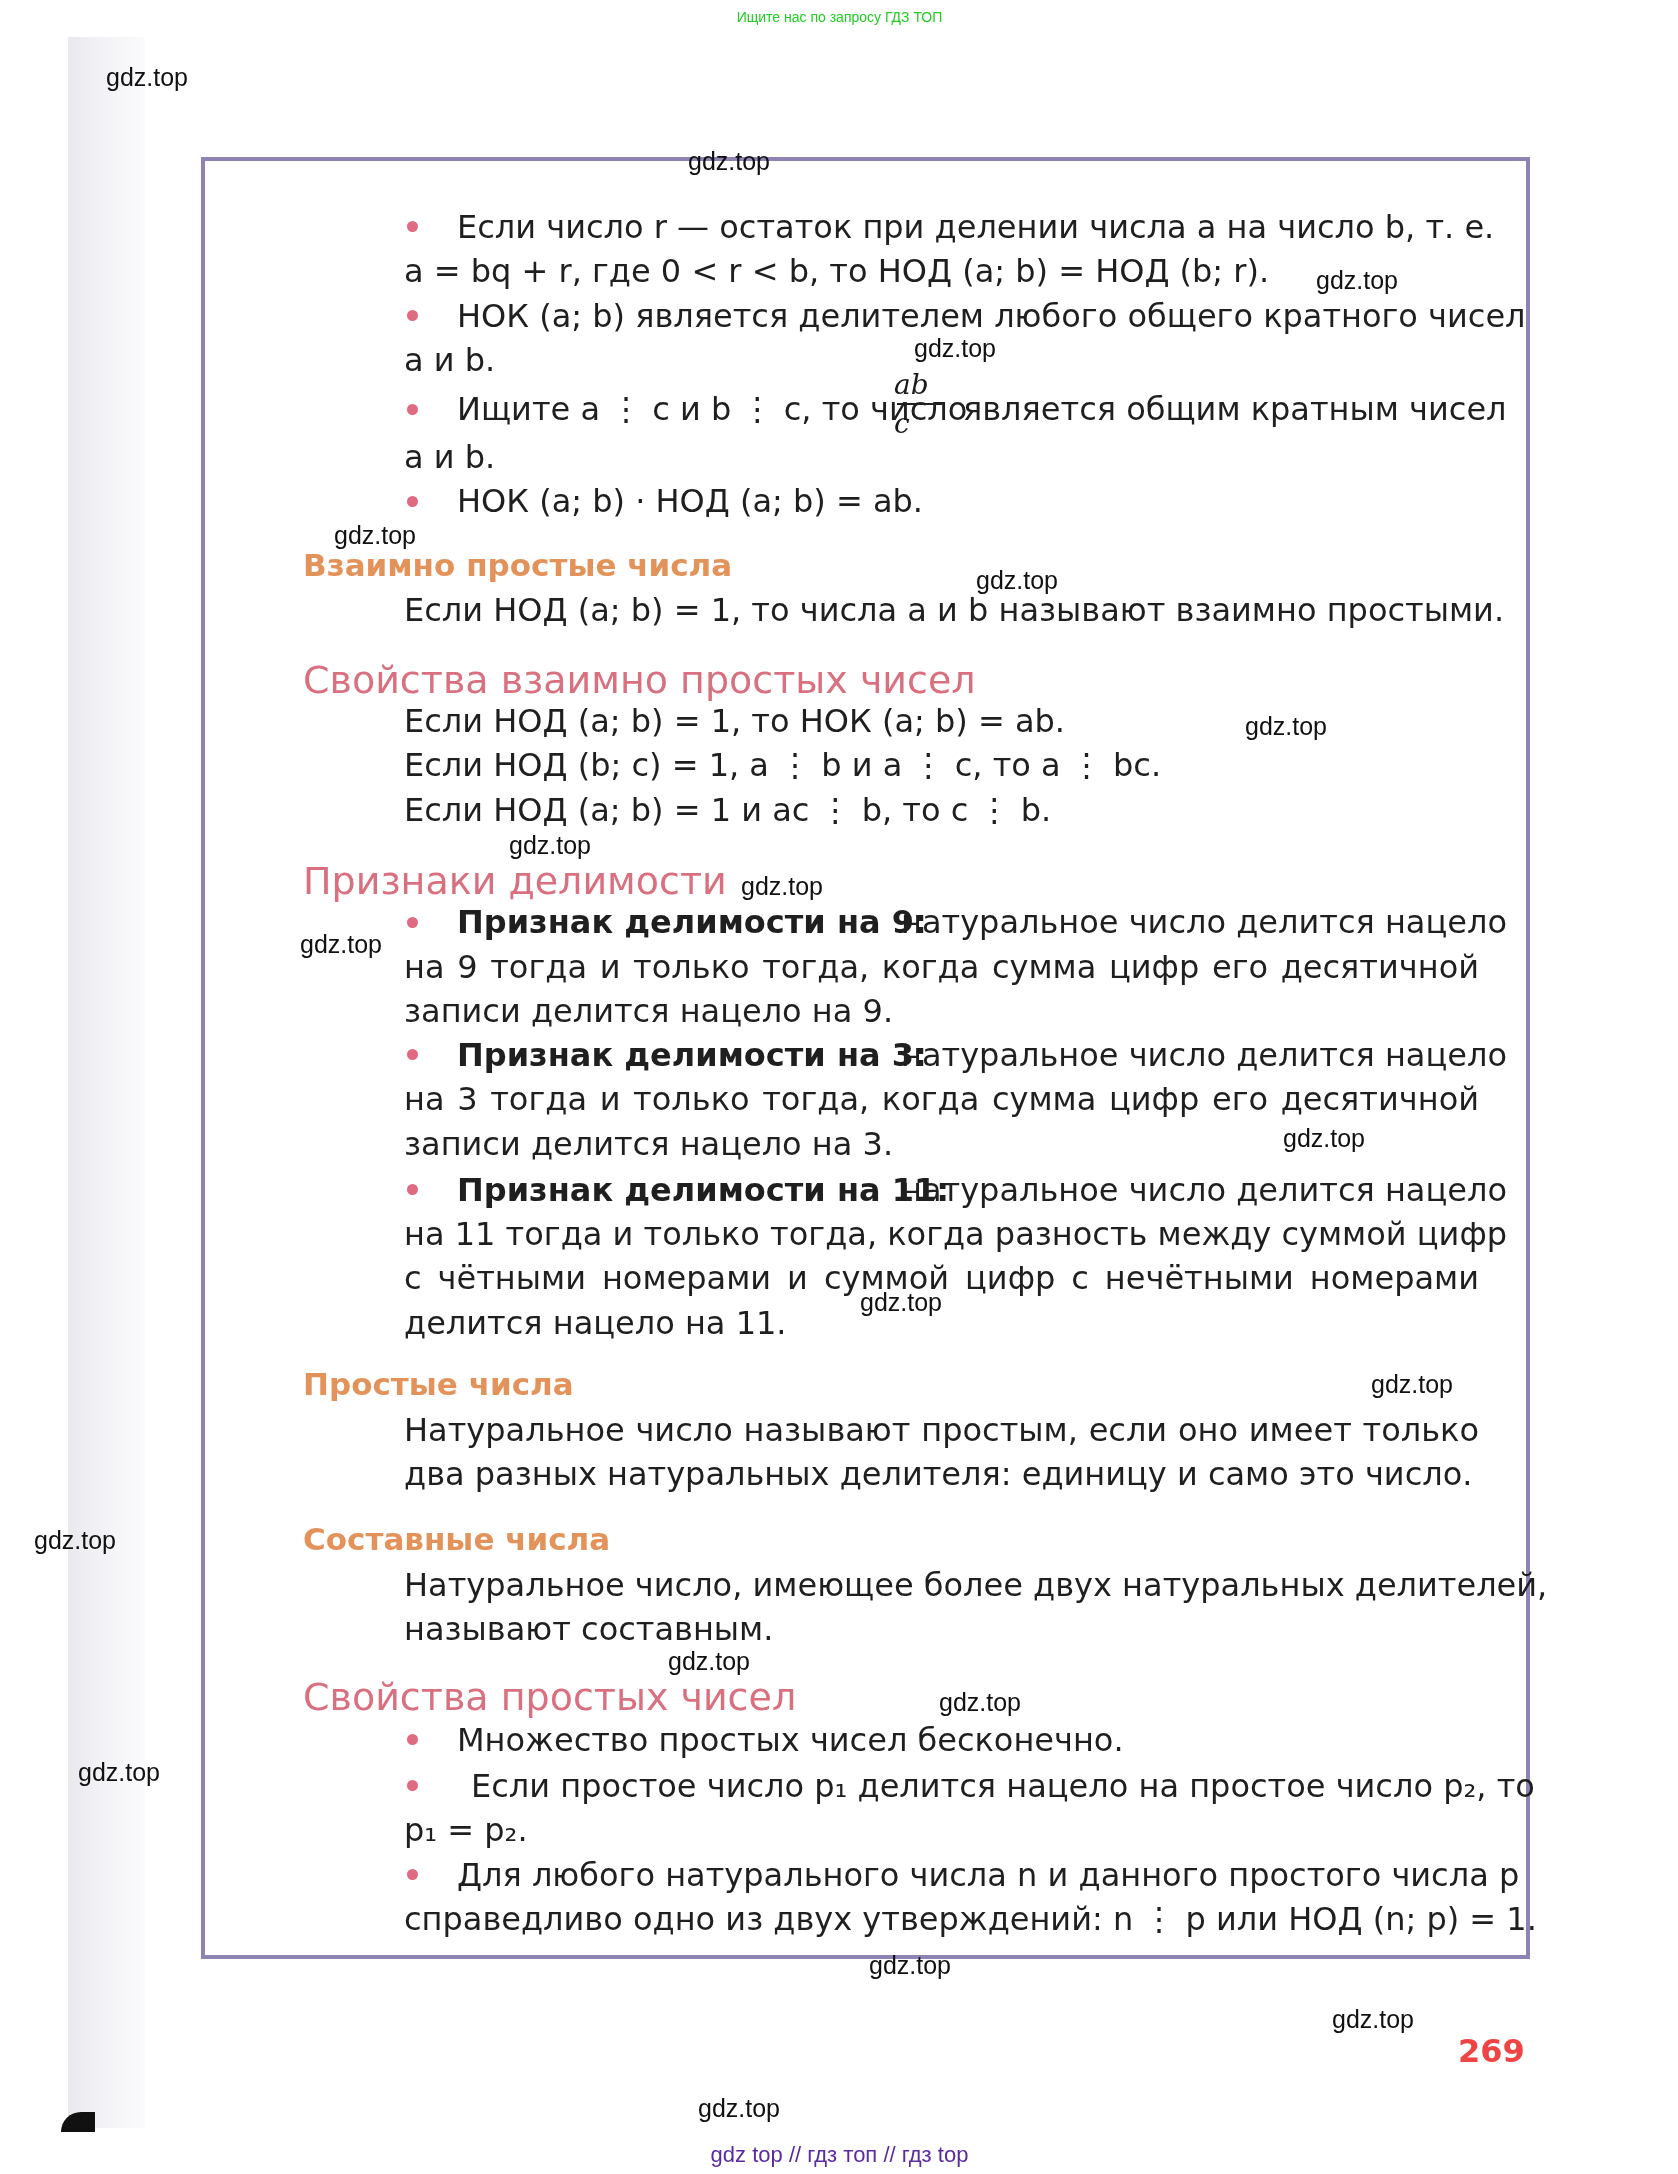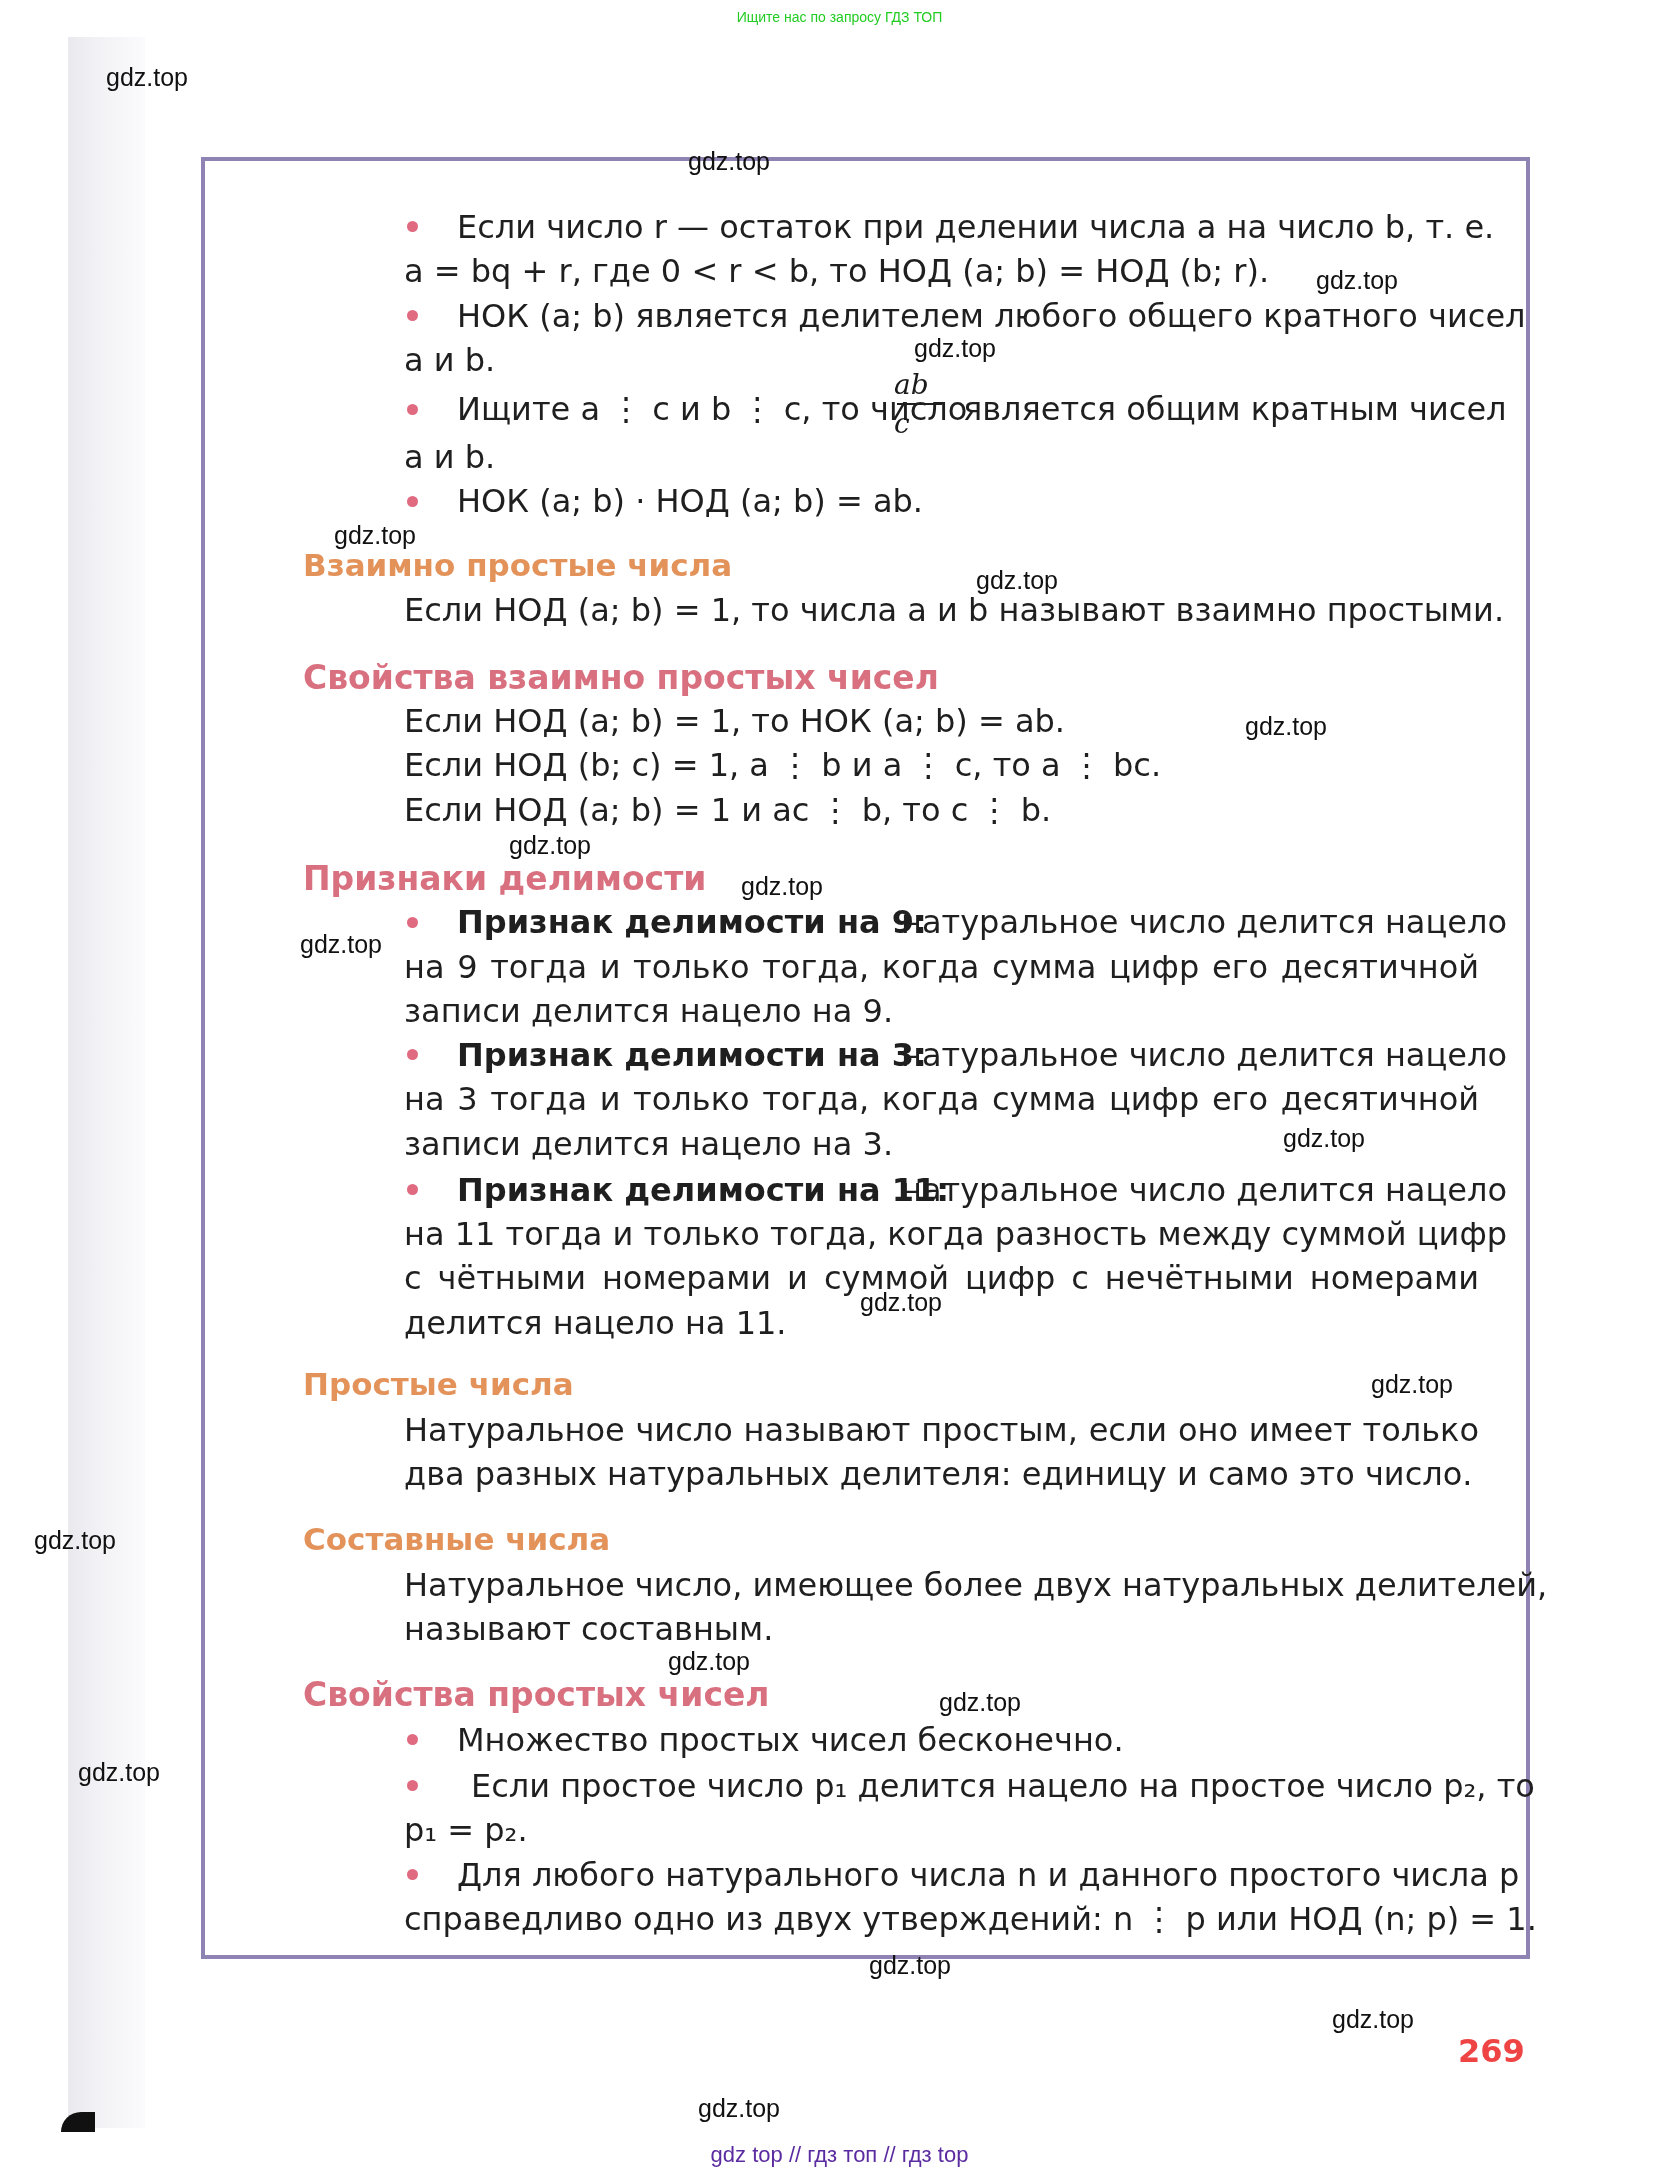--- a/index.html
+++ b/index.html
@@ -40,21 +40,21 @@
   .justify { text-align:justify; text-align-last:justify; }
   .bullet {
     position:absolute; width:11px; height:11px; border-radius:50%;
     background:#e06a80;
   }
   .h-orange {
     position:absolute; font-size:31px; font-weight:bold; color:#e3925a;
     white-space:nowrap;
   }
   .h-pink {
-    position:absolute; font-size:33px; font-weight:bold; color:#d9707f;
+    position:absolute; font-size:38px; font-weight:normal; color:#d9707f;
     white-space:nowrap;
     text-align:right;
   }
   .b { font-weight:bold; }
   .frac {
     position:absolute; font-family:"DejaVu Serif", serif; font-style:italic;
     font-size:28px; text-align:left; width:51px;
   }
   .frac .bar { display:block; height:2.6px; background:#1f1f1f; margin:1.7px 3.4px; }
   .wm {

